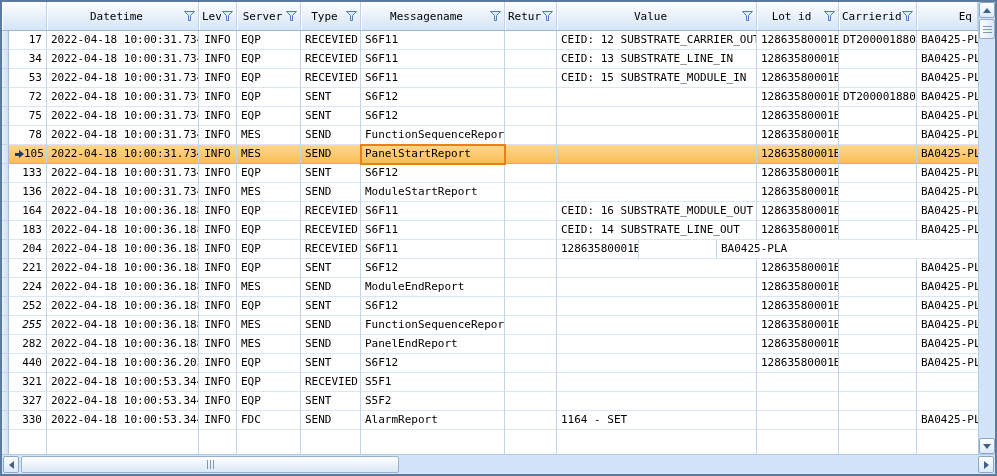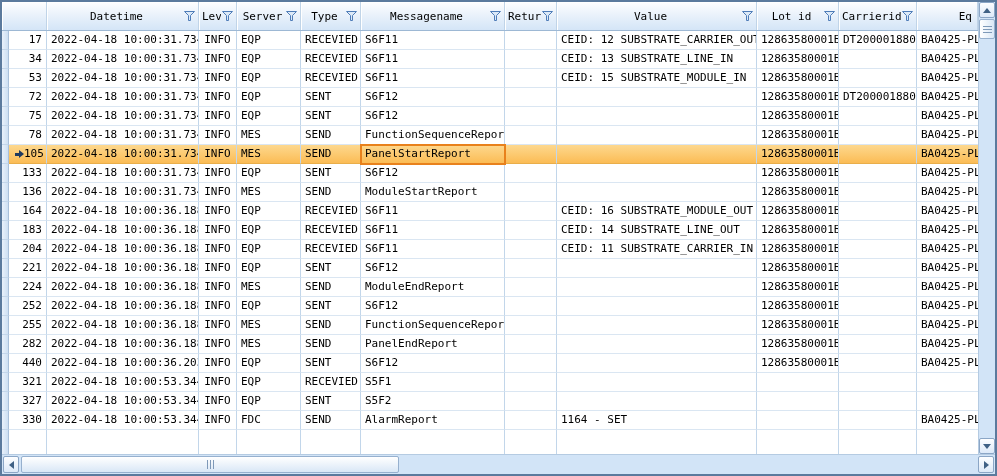--- a/index.html
+++ b/index.html
@@ -344,21 +344,20 @@
           </div>
           <div class="row">
             <div class="cell indicator" style="flex: 0 0 7px;"></div>
             <div class="cell al-right" style="flex: 0 0 38px; width: 38px;"><span>204</span></div>
             <div class="cell " style="flex: 0 0 152px; width: 152px;"><span>2022-04-18 10:00:36.188</span></div>
             <div class="cell al-center" style="flex: 0 0 38px; width: 38px;"><span>INFO</span></div>
             <div class="cell " style="flex: 0 0 64px; width: 64px;"><span>EQP</span></div>
             <div class="cell " style="flex: 0 0 60px; width: 60px;"><span>RECEVIED</span></div>
             <div class="cell " style="flex: 0 0 144px; width: 144px;"><span>S6F11</span></div>
             <div class="cell " style="flex: 0 0 52px; width: 52px;"><span></span></div>
-            <div class="cell " style="flex: 0 0 200px; width: 200px;"><span>CEID: 11 SUBSTRATE_CARRIER_IN</span></div>
             <div class="cell " style="flex: 0 0 82px; width: 82px;"><span>12863580001B</span></div>
             <div class="cell " style="flex: 0 0 78px; width: 78px;"><span></span></div>
             <div class="cell " style="flex: 1 1 auto; border-right: none;"><span>BA0425-PLA</span></div>
           </div>
           <div class="row">
             <div class="cell indicator" style="flex: 0 0 7px;"></div>
             <div class="cell al-right" style="flex: 0 0 38px; width: 38px;"><span>221</span></div>
             <div class="cell " style="flex: 0 0 152px; width: 152px;"><span>2022-04-18 10:00:36.188</span></div>
             <div class="cell al-center" style="flex: 0 0 38px; width: 38px;"><span>INFO</span></div>
             <div class="cell " style="flex: 0 0 64px; width: 64px;"><span>EQP</span></div>
@@ -393,21 +392,21 @@
             <div class="cell " style="flex: 0 0 60px; width: 60px;"><span>SENT</span></div>
             <div class="cell " style="flex: 0 0 144px; width: 144px;"><span>S6F12</span></div>
             <div class="cell " style="flex: 0 0 52px; width: 52px;"><span></span></div>
             <div class="cell " style="flex: 0 0 200px; width: 200px;"><span></span></div>
             <div class="cell " style="flex: 0 0 82px; width: 82px;"><span>12863580001B</span></div>
             <div class="cell " style="flex: 0 0 78px; width: 78px;"><span></span></div>
             <div class="cell " style="flex: 1 1 auto; border-right: none;"><span>BA0425-PLA</span></div>
           </div>
           <div class="row">
             <div class="cell indicator" style="flex: 0 0 7px;"></div>
-            <div class="cell al-right" style="flex: 0 0 38px; width: 38px;"><span>255</span></div>
+            <div class="cell al-right" style="flex: 0 0 38px; width: 38px; font-style: italic;"><span>255</span></div>
             <div class="cell " style="flex: 0 0 152px; width: 152px;"><span>2022-04-18 10:00:36.188</span></div>
             <div class="cell al-center" style="flex: 0 0 38px; width: 38px;"><span>INFO</span></div>
             <div class="cell " style="flex: 0 0 64px; width: 64px;"><span>MES</span></div>
             <div class="cell " style="flex: 0 0 60px; width: 60px;"><span>SEND</span></div>
             <div class="cell " style="flex: 0 0 144px; width: 144px;"><span>FunctionSequenceReport</span></div>
             <div class="cell " style="flex: 0 0 52px; width: 52px;"><span></span></div>
             <div class="cell " style="flex: 0 0 200px; width: 200px;"><span></span></div>
             <div class="cell " style="flex: 0 0 82px; width: 82px;"><span>12863580001B</span></div>
             <div class="cell " style="flex: 0 0 78px; width: 78px;"><span></span></div>
             <div class="cell " style="flex: 1 1 auto; border-right: none;"><span>BA0425-PLA</span></div>

